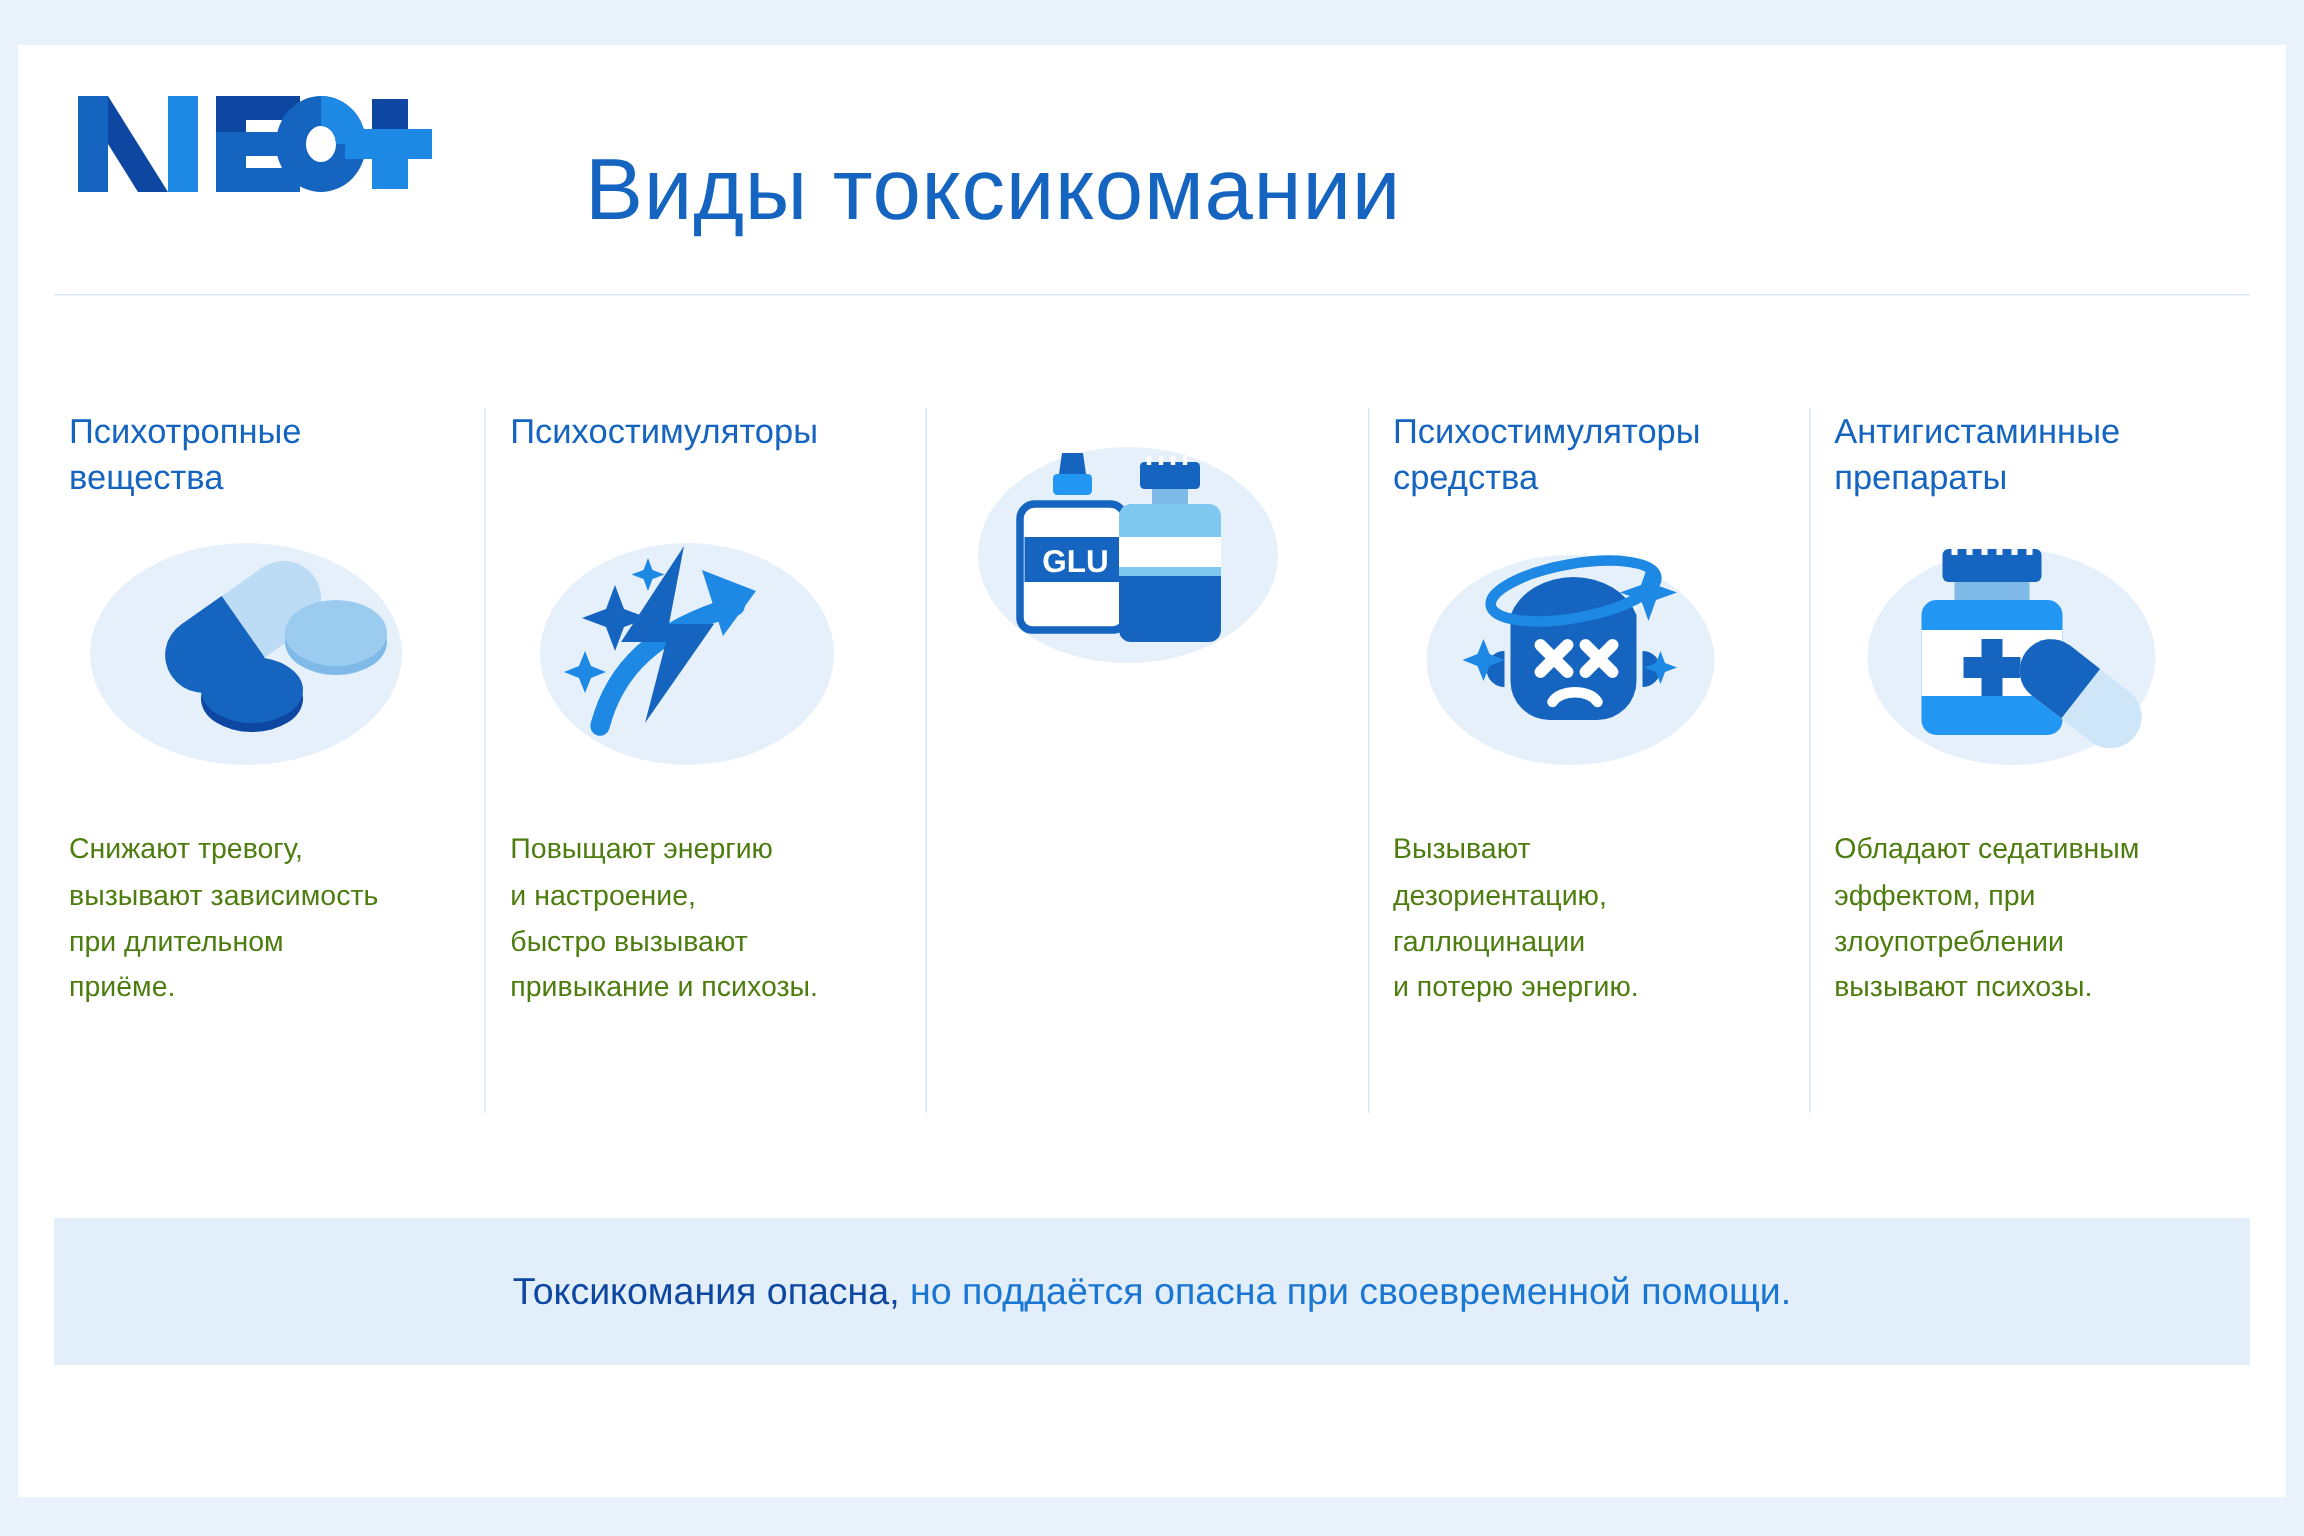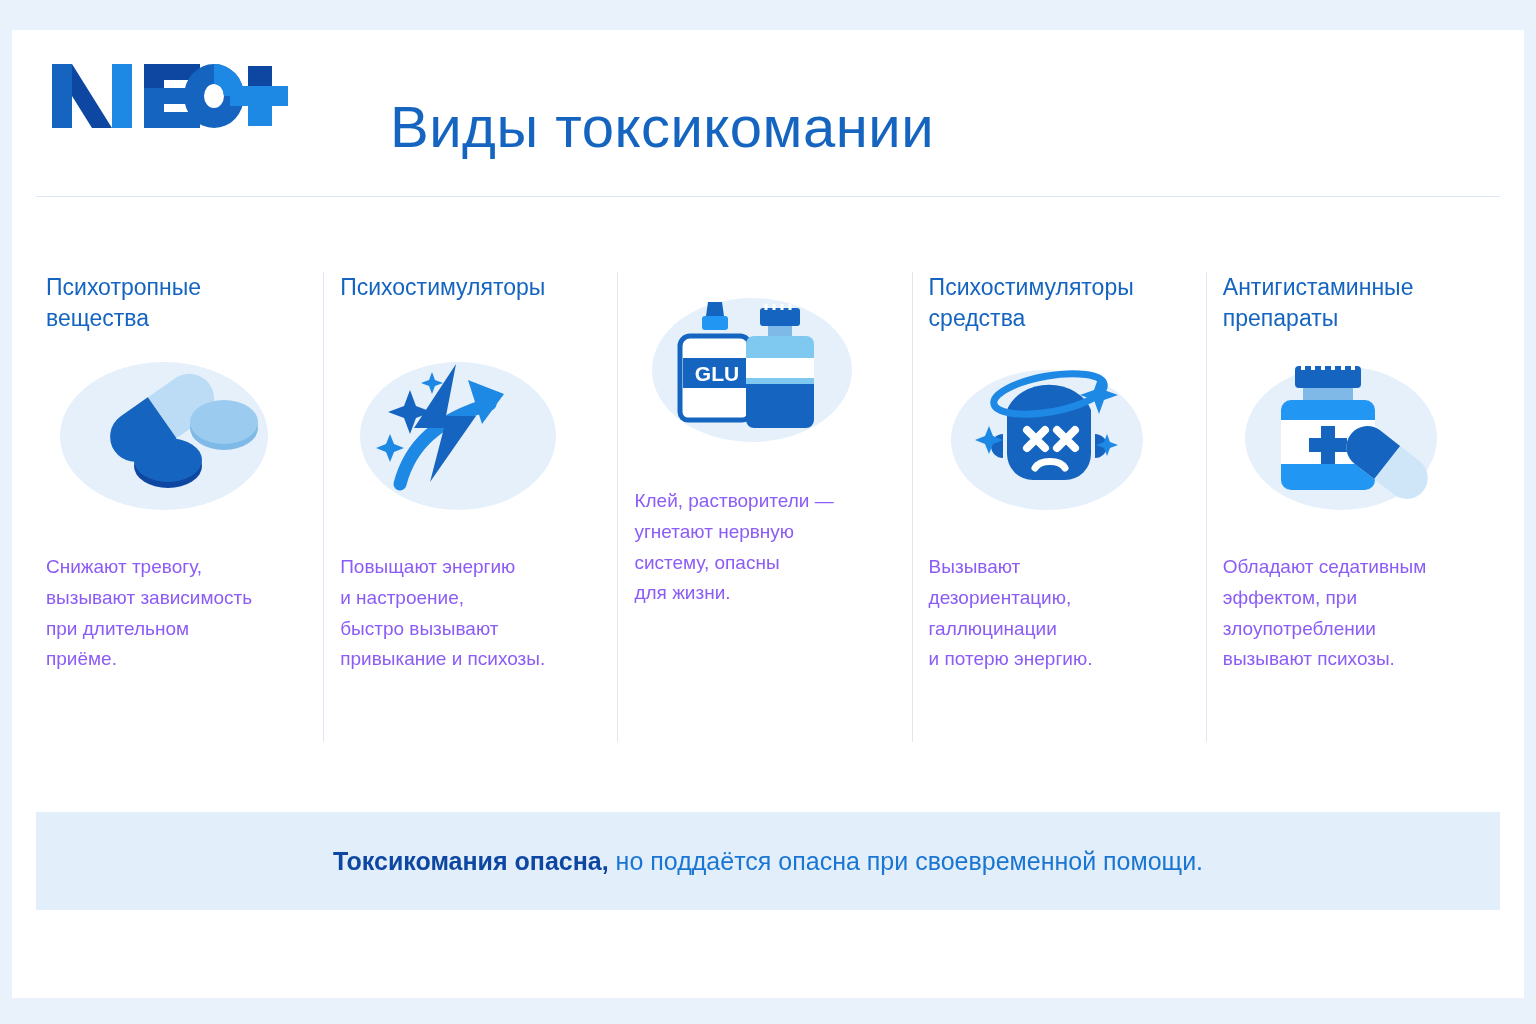--- a/index.html
+++ b/index.html
@@ -111,21 +111,21 @@
   .icon-wrap {
     position: relative;
     height: 180px;
     margin-top: 12px;
   }
   .icon-wrap svg {
     display: block;
   }
   .col-desc {
     font-size: 19px;
-    color: #8b5cf6;
+    color: #4d7c0f;
     line-height: 1.62;
     margin-top: 22px;
     white-space: pre-line;
   }
 
   
   .footer-banner {
     position: absolute;
     left: 36px;
     top: 812px;
@@ -135,21 +135,21 @@
     display: flex;
     align-items: center;
     justify-content: center;
   }
   .footer-text {
     font-size: 25px;
     color: #1976d2;
     font-weight: normal;
   }
   .footer-text .strong {
-    font-weight: bold;
+    font-weight: normal;
     color: #0d47a1;
   }
 </style>
 </head>
 <body>
 
 <div class="page">
 
   <div class="top-band"></div>
   <div class="bottom-band"></div>
@@ -232,24 +232,20 @@
           <text x="83" y="97" font-family="'Liberation Sans', sans-serif" font-size="21" font-weight="bold" fill="#ffffff" text-anchor="middle">GLU</text>
 
           <rect x="126" y="24" width="40" height="18" rx="3" fill="#1565c0"></rect>
           <path d="M132 20 v6 M140 20 v6 M148 20 v6 M156 20 v6" stroke="#ffffff" stroke-width="3"></path>
           <rect x="134" y="42" width="24" height="10" fill="#7fb9e8"></rect>
           <path d="M120 52 h52 a8 8 0 0 1 8 8 v68 a8 8 0 0 1 -8 8 h-52 a8 8 0 0 1 -8 -8 v-68 a8 8 0 0 1 8 -8 z" fill="#7fc8f0"></path>
           <rect x="112" y="74" width="68" height="20" fill="#ffffff"></rect>
           <path d="M112 100 h68 v36 a8 8 0 0 1 -8 8 h-52 a8 8 0 0 1 -8 -8 z" fill="#1565c0"></path>
         </svg>
       </div>
-      <p class="col-desc">Клей, растворители —
-угнетают нервную
-систему, опасны
-для жизни.</p>
     </div>
 
     <div class="col">
       <h2 class="col-title">Психостимуляторы средства</h2>
       <div class="icon-wrap">
         <svg width="240" height="175" viewBox="0 0 240 175" xmlns="http://www.w3.org/2000/svg">
           <ellipse cx="118" cy="90" rx="96" ry="70" fill="#e6f0fb"></ellipse>
           <path d="M78 60 a44 36 0 0 1 84 0 v44 a26 26 0 0 1 -26 26 h-32 a26 26 0 0 1 -26 -26 z" fill="#1565c0"></path>
           <path d="M74 84 a12 12 0 0 0 0 24 z" fill="#1565c0"></path>
           <path d="M166 84 a12 12 0 0 1 0 24 z" fill="#1565c0"></path>

